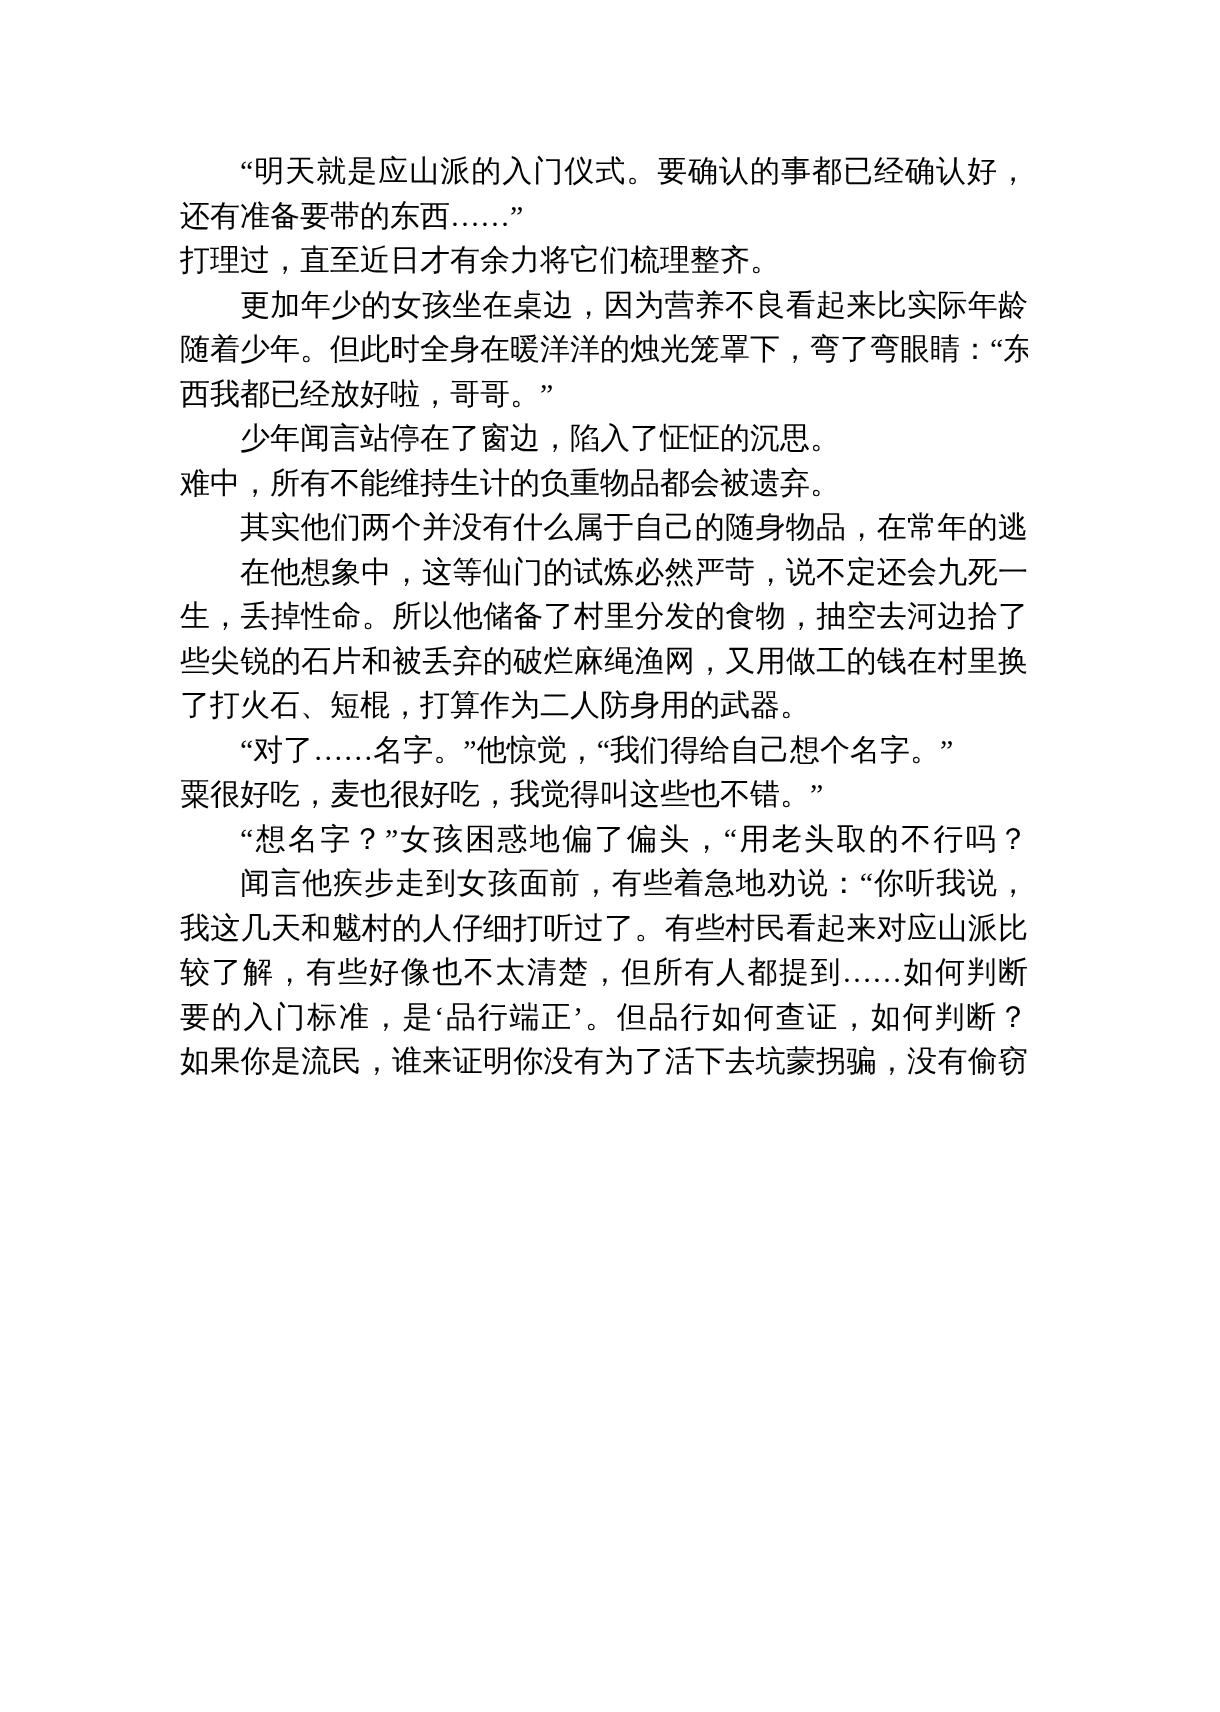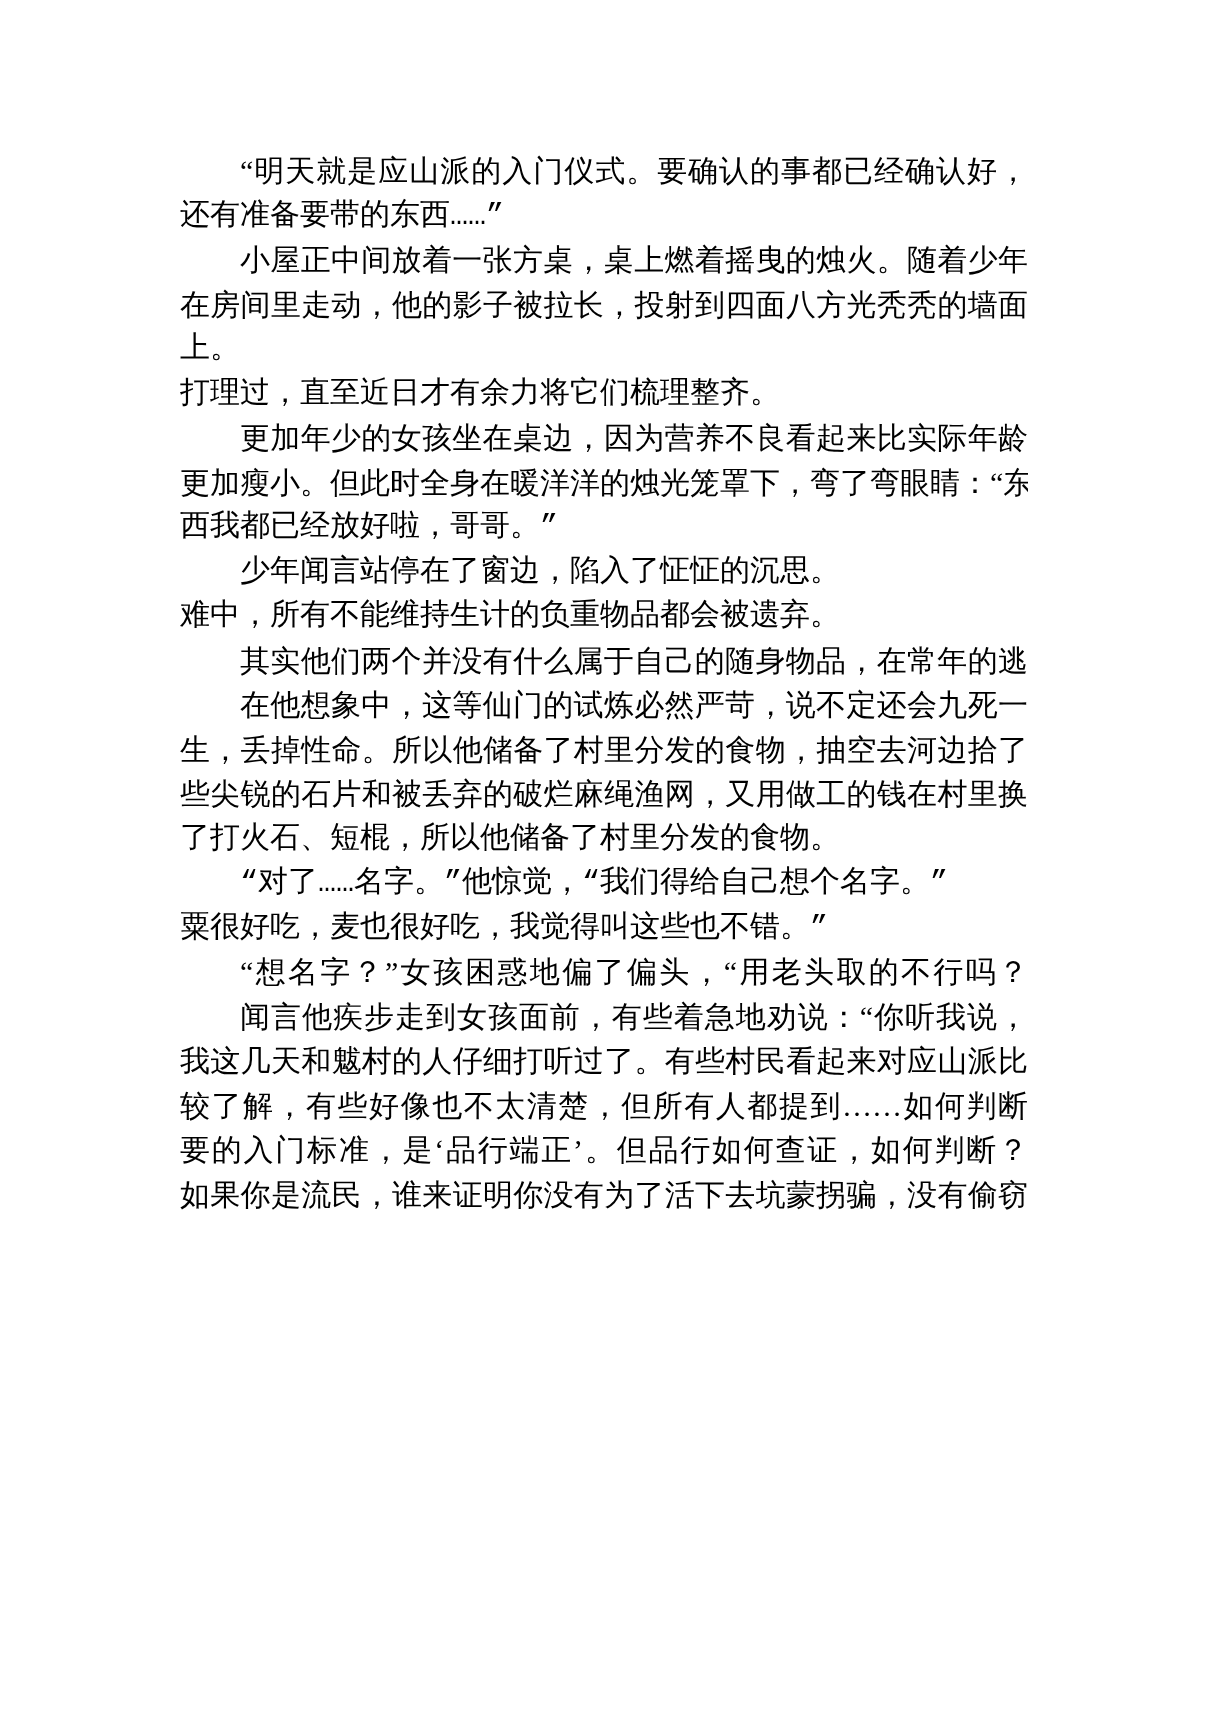--- a/index.html
+++ b/index.html
@@ -36,65 +36,59 @@
     overflow: hidden;
     text-align: justify;
     text-align-last: justify;
     text-justify: inter-character;
   }
   .line.indent {
     text-indent: 2em;
   }
   .line.last {
     text-align-last: left;
-    font-family: Liberation Mono, monospace;
   }
 </style>
 </head>
 <body>
 
 <div class="page">
 
   <p class="para">
     <span class="line indent">“明天就是应山派的入门仪式。要确认的事都已经确认好，</span>
     <span class="line last">还有准备要带的东西……”</span>
   </p>
 
 
-  <p class="para">
-    <span class="line indent">小屋正中间放着一张方桌，桌上燃着摇曳的烛火。随着少年</span>
-    <span class="line">在房间里走动，他的影子被拉长，投射到四面八方光秃秃的墙面</span>
-    <span class="line last">上。</span>
-  </p>
 
   <p class="para">
     <span class="line last">打理过，直至近日才有余力将它们梳理整齐。</span>
   </p>
 
   <p class="para">
     <span class="line indent">更加年少的女孩坐在桌边，因为营养不良看起来比实际年龄</span>
-    <span class="line">更加瘦小。但此时全身在暖洋洋的烛光笼罩下，弯了弯眼睛：“东</span>
+    <span class="line">随着少年。但此时全身在暖洋洋的烛光笼罩下，弯了弯眼睛：“东</span>
     <span class="line last">西我都已经放好啦，哥哥。”</span>
   </p>
 
   <p class="para">
     <span class="line indent last">少年闻言站停在了窗边，陷入了怔怔的沉思。</span>
   </p>
 
   <p class="para">
     <span class="line last">难中，所有不能维持生计的负重物品都会被遗弃。</span>
     <span class="line indent">其实他们两个并没有什么属于自己的随身物品，在常年的逃</span>
   </p>
 
 
   <p class="para">
     <span class="line indent">在他想象中，这等仙门的试炼必然严苛，说不定还会九死一</span>
     <span class="line">生，丢掉性命。所以他储备了村里分发的食物，抽空去河边拾了</span>
     <span class="line">些尖锐的石片和被丢弃的破烂麻绳渔网，又用做工的钱在村里换</span>
-    <span class="line last">了打火石、短棍，所以他储备了村里分发的食物。</span>
+    <span class="line last">了打火石、短棍，打算作为二人防身用的武器。</span>
   </p>
 
   <p class="para">
     <span class="line indent last">“对了……名字。”他惊觉，“我们得给自己想个名字。”</span>
   </p>
 
   <p class="para">
     <span class="line last">粟很好吃，麦也很好吃，我觉得叫这些也不错。”</span>
     <span class="line indent">“想名字？”女孩困惑地偏了偏头，“用老头取的不行吗？</span>
   </p>

